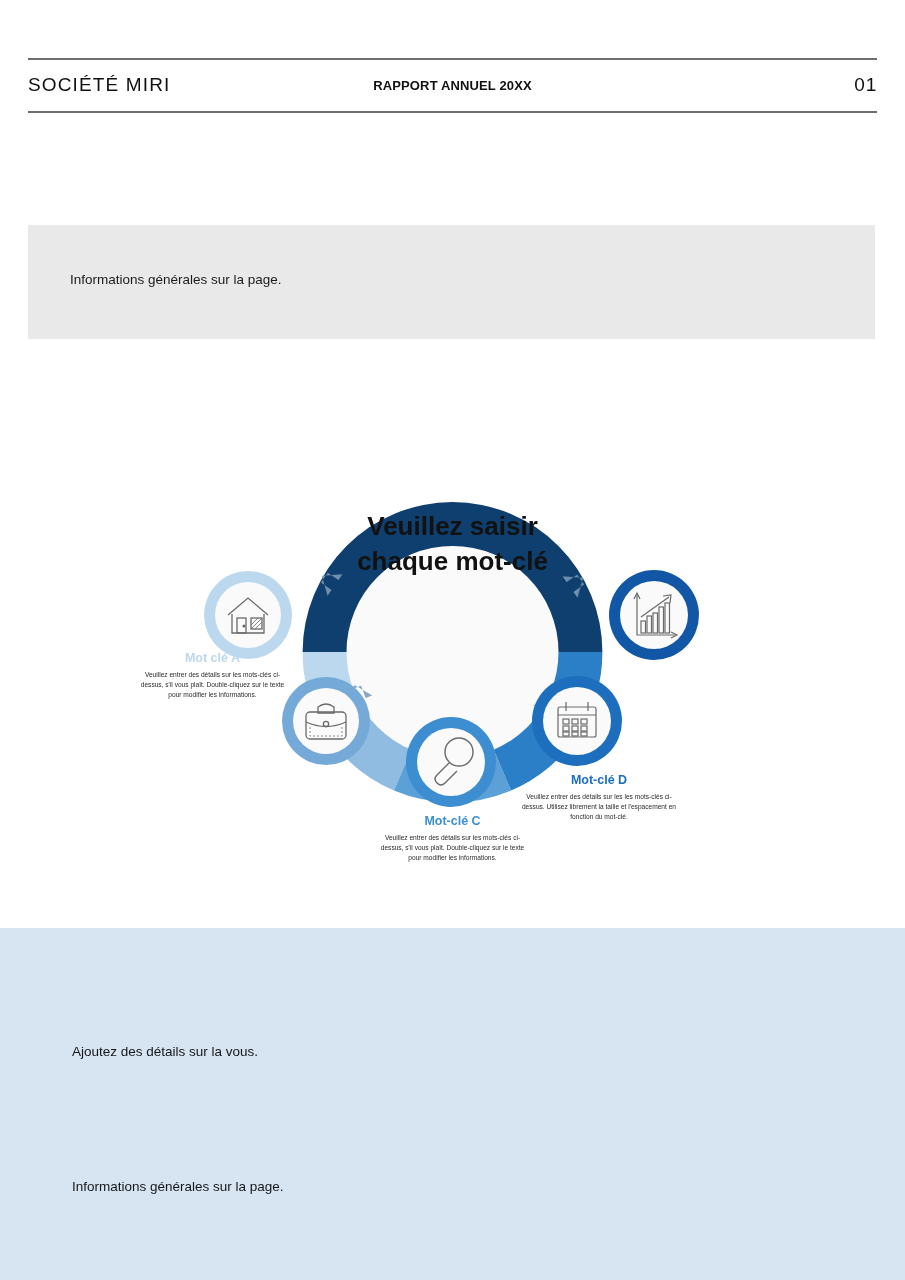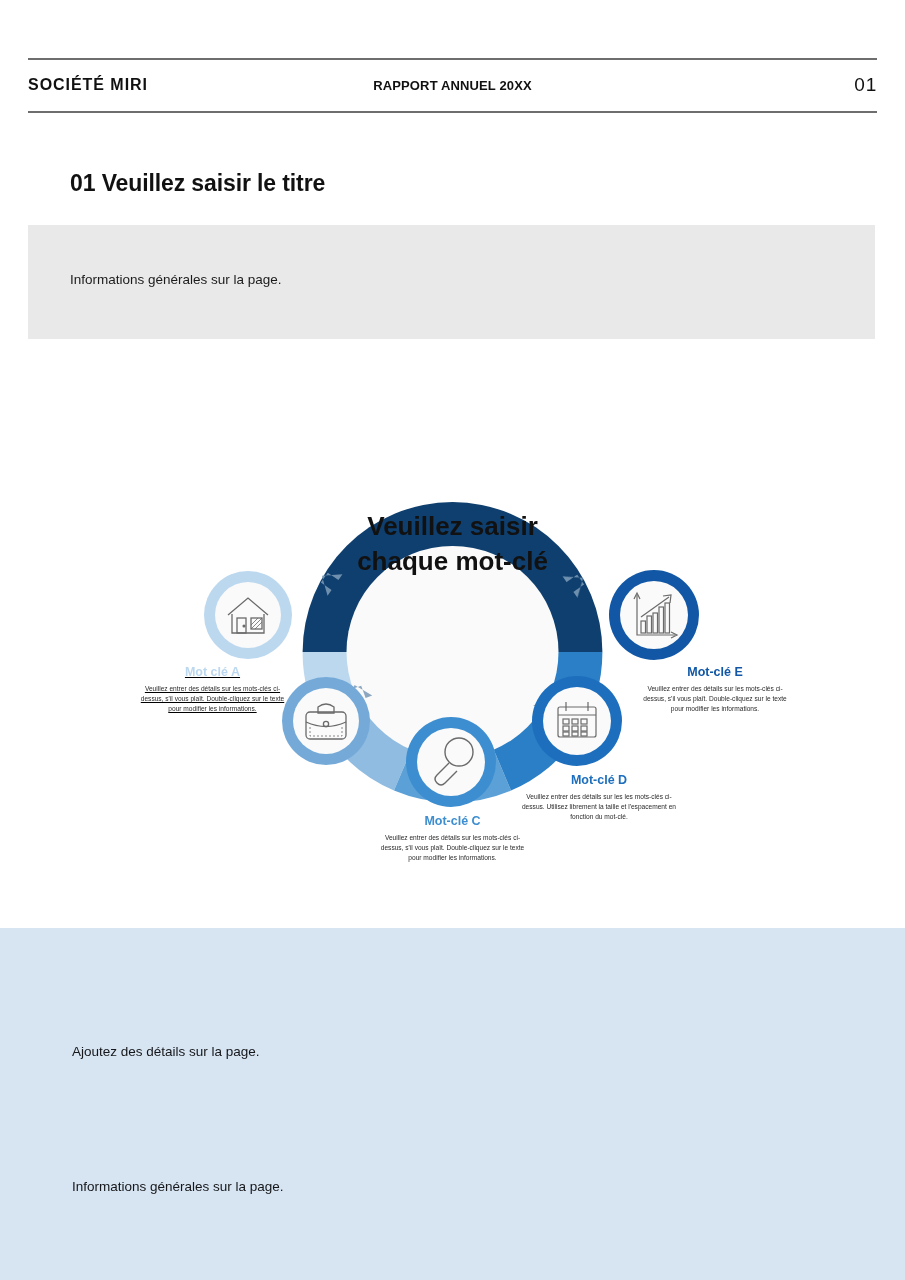--- a/index.html
+++ b/index.html
@@ -17,22 +17,22 @@
     height: 2px; background: #6e6e6e;
   }
   .header-rule.top { top: 58px; }
   .header-rule.bottom { top: 111px; }
 
   .header-bar {
     position: absolute; left: 28px; right: 28px; top: 60px; height: 50px;
     display: flex; align-items: center;
   }
   .brand {
-    font-size: 16px; letter-spacing: .06em; color: #111;
-    font-weight: 700; white-space: nowrap;
+    font-size: 19px; letter-spacing: .06em; color: #111;
+    font-weight: 400; white-space: nowrap;
   }
   .doc-title {
     position: absolute; left: 0; right: 0; text-align: center;
     font-size: 13px; font-weight: 700; letter-spacing: .01em; color: #111;
   }
   .page-num {
     margin-left: auto; font-size: 19px; color: #111; letter-spacing: .04em;
   }
 
   
@@ -81,21 +81,20 @@
 <div class="page">
 
   <div class="header-rule top"></div>
   <div class="header-bar">
     <div class="brand">SOCIÉTÉ MIRI</div>
     <div class="doc-title">RAPPORT ANNUEL 20XX</div>
     <div class="page-num">01</div>
   </div>
   <div class="header-rule bottom"></div>
 
-  <div class="section-title">01 Veuillez saisir le titre</div>
 
   <div class="grey-band">
     <div class="grey-band-text">Informations générales sur la page.</div>
   </div>
 
   <div class="diagram">
     <svg width="905" height="570" viewBox="0 0 905 570">
       <defs>
         <clipPath id="ringclip">
           <path d="M452.5,40 m-157,0 a157,157 0 1,1 314,0 a157,157 0 1,1 -314,0 Z
@@ -204,39 +203,35 @@
           <rect x="647" y="261" width="4.5" height="17"></rect>
           <rect x="653" y="258" width="4.5" height="20"></rect>
           <rect x="659" y="252" width="4.5" height="26"></rect>
           <rect x="665" y="248" width="4.5" height="30"></rect>
           <path d="M641,262 q14,-10 28,-20"></path>
           <path d="M663,241 L671,240 L670,248"></path>
         </g>
       </g>
     </svg>
 
-    <div class="kw-block" style="left:140px; top:310px; width:145px;text-decoration:underline;">
+    <div class="kw-block" style="left:140px; top:296px; width:145px;">
       <div class="kw-label" style="color:#bcd8ef;">Mot clé A</div>
       <div class="kw-body">Veuillez entrer des détails sur les mots-clés ci-dessus, s'il vous plaît. Double-cliquez sur le texte pour modifier les informations.</div>
     </div>
 
 
     <div class="kw-block" style="left:380px; top:459px; width:145px;">
       <div class="kw-label" style="color:#3d8ed0;">Mot-clé C</div>
       <div class="kw-body">Veuillez entrer des détails sur les mots-clés ci-dessus, s'il vous plaît. Double-cliquez sur le texte pour modifier les informations.</div>
     </div>
 
     <div class="kw-block" style="left:520px; top:418px; width:158px;">
       <div class="kw-label" style="color:#1d6fbe;">Mot-clé D</div>
       <div class="kw-body">Veuillez entrer des détails sur les les mots-clés ci-dessus. Utilisez librement la taille et l'espacement en fonction du mot-clé.</div>
     </div>
 
-    <div class="kw-block" style="left:640px; top:310px; width:150px;">
-      <div class="kw-label" style="color:#1157a5;">Mot-clé E</div>
-      <div class="kw-body">Veuillez entrer des détails sur les mots-clés ci-dessus, s'il vous plaît. Double-cliquez sur le texte pour modifier les informations.</div>
-    </div>
   </div>
 
   <div class="blue-band"></div>
-  <div class="blue-text t1">Ajoutez des détails sur la page.</div>
+  <div class="blue-text t1">Ajoutez des détails sur la vous.</div>
   <div class="blue-text t2">Informations générales sur la page.</div>
 
 </div>
 
 </body></html>

